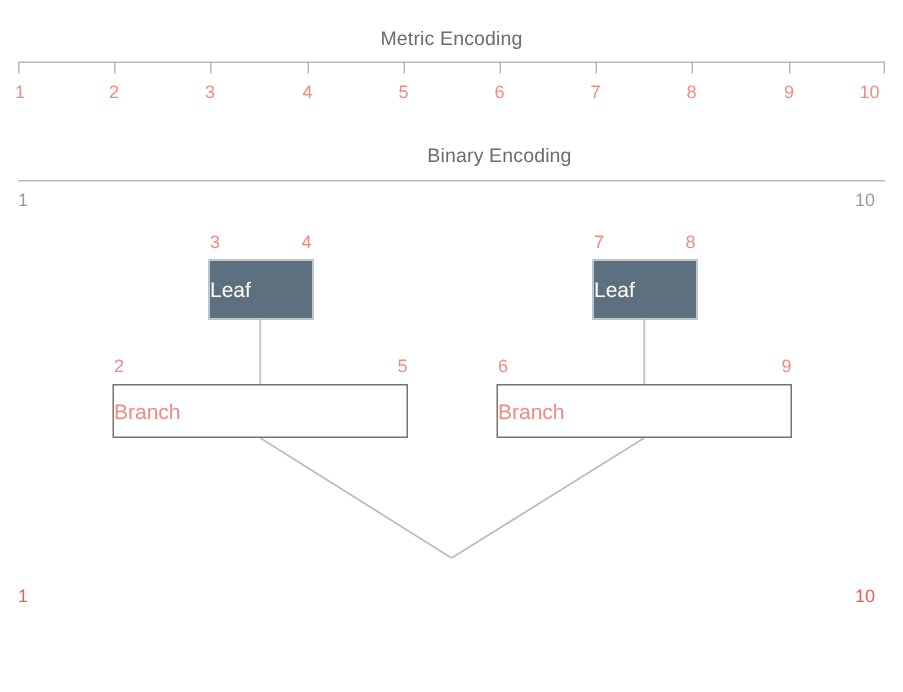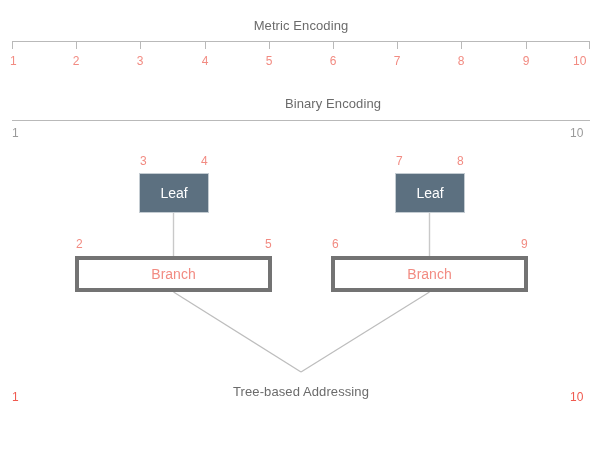--- a/index.html
+++ b/index.html
@@ -84,31 +84,30 @@
     width: 602px;
     height: 461px;
     pointer-events: none;
   }
 
   .node-box {
     position: absolute;
     box-sizing: border-box;
     display: flex;
     align-items: center;
-    justify-content: center;
     font-size: 14px;
   }
   .leaf-box {
     background: #5c7080;
     border: 1px solid #c4ccd2;
     color: #ffffff;
   }
   .branch-box {
     background: #ffffff;
-    border: 4px solid #737373;
+    border: 1px solid #737373;
     color: #f28b82;
   }
 
   .corner-num {
     position: absolute;
     font-size: 12px;
     color: #f28b82;
     white-space: nowrap;
   }
 
@@ -195,17 +194,16 @@
   <div class="node-box branch-box" style="left:75px; top:256px; width:197px; height:36px;">
     <span>Branch</span>
   </div>
 
   <div class="corner-num" style="left:332px; top:237px;">6</div>
   <div class="corner-num" style="left:521px; top:237px;">9</div>
   <div class="node-box branch-box" style="left:331px; top:256px; width:197px; height:36px;">
     <span>Branch</span>
   </div>
 
-  <div class="section-title" style="top:384px;">Tree-based Addressing</div>
   <div id="root-left">1</div>
   <div id="root-right">10</div>
 
 </div>
 
 </body></html>

